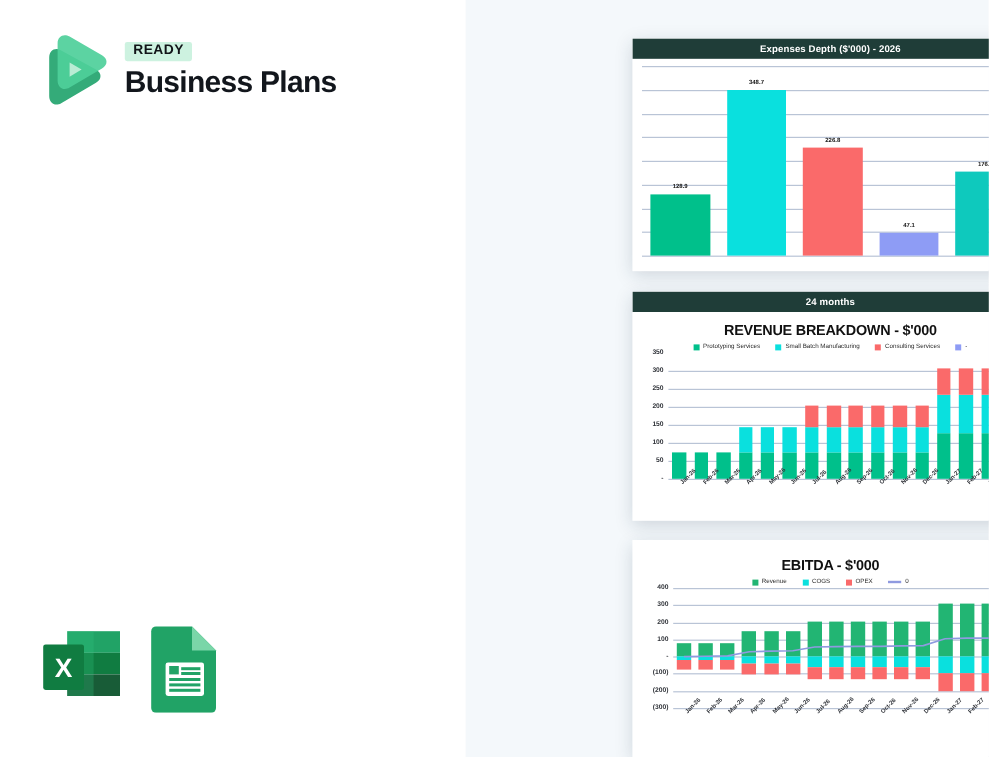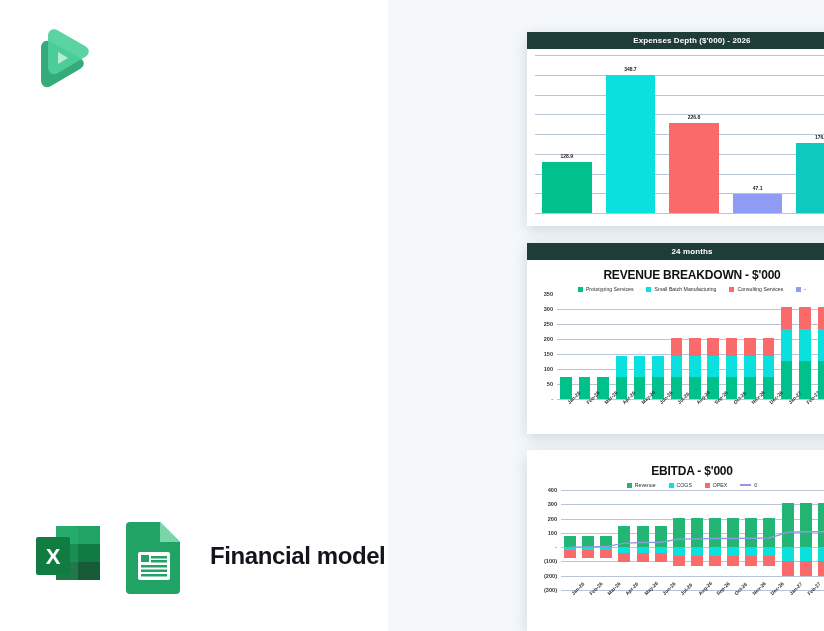--- a/index.html
+++ b/index.html
@@ -173,20 +173,24 @@
 
   <div class="right-panel"></div>
 
   <div class="brand">
     <div class="brand-logo">
       <svg width="62" height="62" viewBox="0 0 62 62" aria-hidden="true">
         <path d="M13 20 C13 14 18 11 23 14 L52 30 C57 33 57 38 52 41 L23 58 C18 61 13 58 13 52 Z" fill="#34ab79"></path>
         <path d="M20 8 C20 2.5 25 -0.5 30 2.5 L57 18 C62 21 62 26 57 29 L30 45 C25 48 20 45 20 39 Z" fill="#4ecf9a" opacity="0.92"></path>
         <path d="M30 24 L40 30 L30 36 Z" fill="#b9ecd4"></path>
       </svg>
+    </div>
+    <div class="brand-text">
+      <span class="ready-badge">READY</span>
+      <span class="brand-name">Business Plans</span>
     </div>
   </div>
 
 
   <div class="footer">
     <div class="xls-icon">
       <svg width="76" height="76" viewBox="0 0 76 76" aria-hidden="true">
         <rect x="26" y="8" width="44" height="18" fill="#21A366"></rect>
         <rect x="26" y="26" width="44" height="18" fill="#107C41"></rect>
         <rect x="26" y="44" width="44" height="18" fill="#185C37"></rect>
@@ -201,21 +205,20 @@
         <path d="M36 4 l20 20 h-20 z" fill="#7ad6a8"></path>
         <rect x="14" y="34" width="32" height="28" rx="2" fill="#ffffff"></rect>
         <rect x="17" y="37" width="8" height="7" fill="#21A366"></rect>
         <rect x="27" y="38" width="16" height="2.5" fill="#21A366"></rect>
         <rect x="27" y="42" width="16" height="2.5" fill="#21A366"></rect>
         <rect x="17" y="47" width="26" height="2.5" fill="#21A366"></rect>
         <rect x="17" y="51.5" width="26" height="2.5" fill="#21A366"></rect>
         <rect x="17" y="56" width="26" height="2.5" fill="#21A366"></rect>
       </svg>
     </div>
-    <span class="footer-label">Financial model</span>
   </div>
 
   <div class="card" id="card-expenses">
     <div class="card-topbar">Expenses Depth ($'000) - 2026</div>
     <div class="card-body">
       <div class="plot" id="plot-expenses" style="height:158px;margin:6px 4px 0 8px;position:relative;">
           <div class="gridline" style="top: 158px;"></div>
           <div class="gridline" style="top: 138.25px;"></div>
           <div class="gridline" style="top: 118.5px;"></div>
           <div class="gridline" style="top: 98.75px;"></div>

